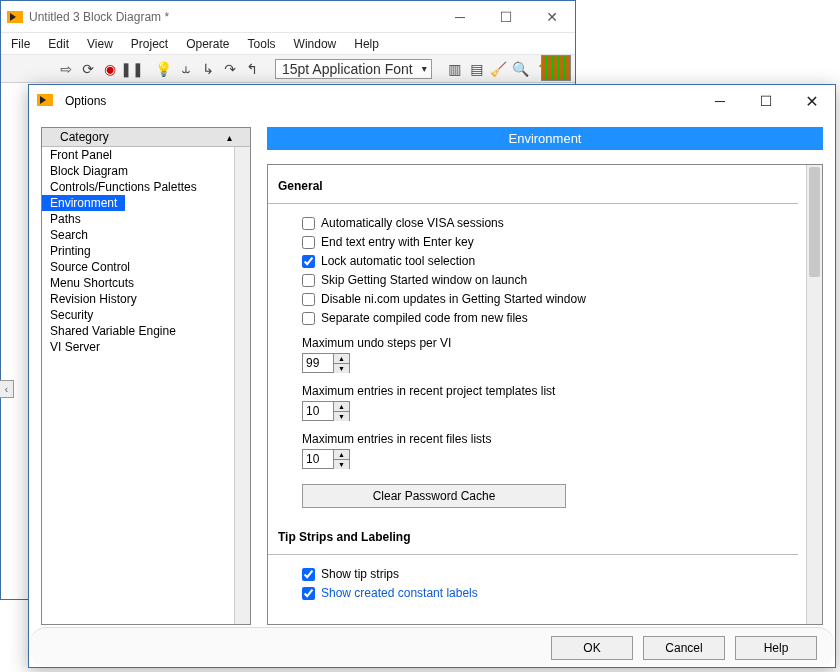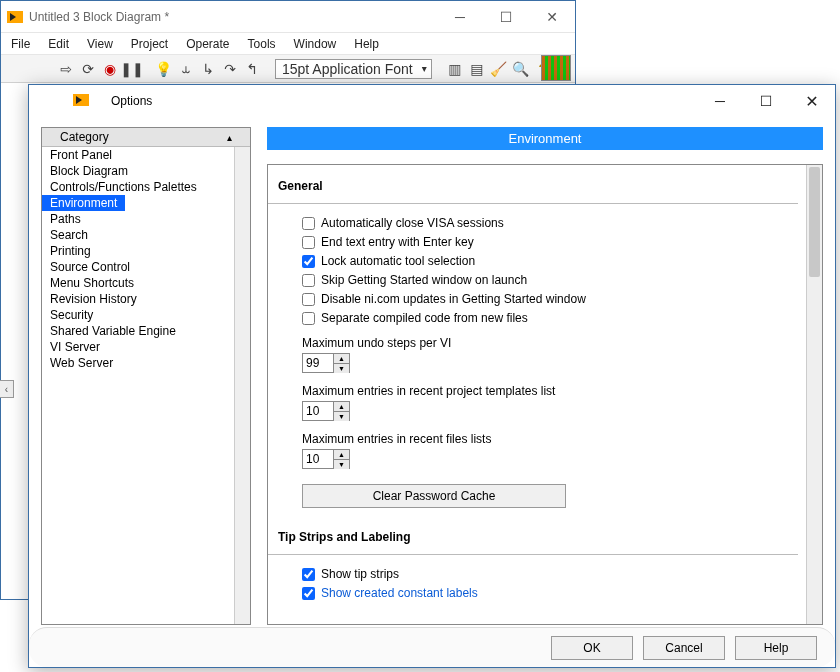--- a/index.html
+++ b/index.html
@@ -19,21 +19,21 @@
   .tool-ic { width:18px; height:18px; display:flex; align-items:center; justify-content:center; font-size:14px; color:#444;}
   .font-combo { border:1px solid #999; background:#fff; padding:1px 18px 1px 6px; font-size:14px; height:20px; display:flex; align-items:center; position:relative;}
   .font-combo::after{content:"▾"; position:absolute; right:4px; font-size:10px;}
   .toolbar-right-icon { position:absolute; right:4px; top:54px; width:30px; height:26px; border:1px solid #888; background:#333; }
   .toolbar-right-icon .inner { width:100%; height:100%; background: repeating-linear-gradient(90deg,#ff8000,#ff8000 3px,#0f0 3px,#0f0 6px); opacity:.7;}
   .left-tab { position:absolute; left:0; top:380px; width:14px; height:18px; border:1px solid #9a9a9a; background:#eee; border-left:none; display:flex; align-items:center; justify-content:center; font-size:10px; color:#555;}
 
   
   .dlg { position:absolute; left:28px; top:84px; width:808px; height:584px; background:#fff; border:1px solid #3a6ea5; box-shadow:0 4px 18px rgba(0,0,0,.3); display:flex; flex-direction:column; }
   .dlg-titlebar { height:32px; display:flex; align-items:center; padding-left:8px; }
-  .dlg-title { font-size:12px; flex:1; display:flex; gap:16px;margin-left:36px; }
+  .dlg-title { font-size:12px; flex:1; display:flex; gap:6px; }
   .dlg-caption { display:flex; }
   .dlg-cap-btn { width:46px; height:32px; display:flex; align-items:center; justify-content:center; font-size:14px; color:#222;}
   .dlg-cap-btn:last-child { font-size:16px; }
 
   .dlg-body { flex:1; padding:10px 12px 2px 12px; display:flex; gap:16px; min-height:0; }
 
   .cat-pane { width:210px; border:1px solid #888; display:flex; flex-direction:column; }
   .cat-head { background:#e4e4e4; border-bottom:1px solid #bbb; font-size:12px; padding:2px 18px; display:flex; justify-content:space-between; align-items:center;}
   .cat-list { flex:1; overflow:auto; font-size:12px; background:#fff; }
   .cat-list div { padding:1px 8px; cursor:default; }
@@ -132,21 +132,21 @@
     </div>
   </div>
 
   <div class="dlg-body">
     <div class="cat-pane">
       <div class="cat-head">
         <span>Category</span>
         <span style="font-size:10px;">▴</span>
       </div>
       <div class="cat-wrap">
-        <div class="cat-list" id="catlist"><div>Front Panel</div><div>Block Diagram</div><div>Controls/Functions Palettes</div><div class="sel">Environment</div><div>Paths</div><div>Search</div><div>Printing</div><div>Source Control</div><div>Menu Shortcuts</div><div>Revision History</div><div>Security</div><div>Shared Variable Engine</div><div>VI Server</div><div>Web Server</div></div>
+        <div class="cat-list" id="catlist"><div>Front Panel</div><div>Block Diagram</div><div>Controls/Functions Palettes</div><div class="sel">Environment</div><div>Paths</div><div>Search</div><div>Printing</div><div>Source Control</div><div>Menu Shortcuts</div><div>Revision History</div><div>Security</div><div>Shared Variable Engine</div><div>VI Server</div></div>
         <div class="cat-sb"></div>
       </div>
     </div>
 
     <div class="right-pane">
       <div class="right-banner">Environment</div>
 
       <div class="right-scroll">
         <div class="right-content">
           <div class="section-title">General</div>

